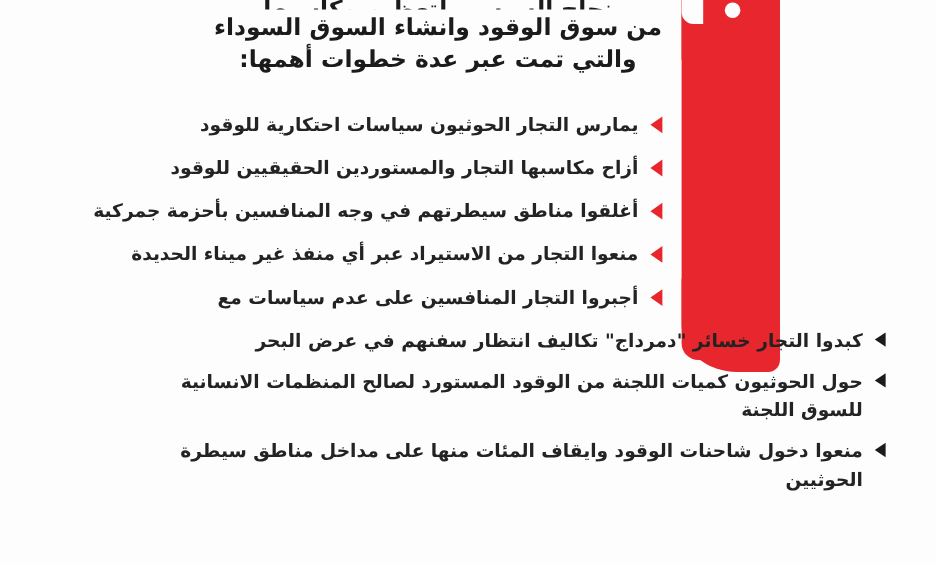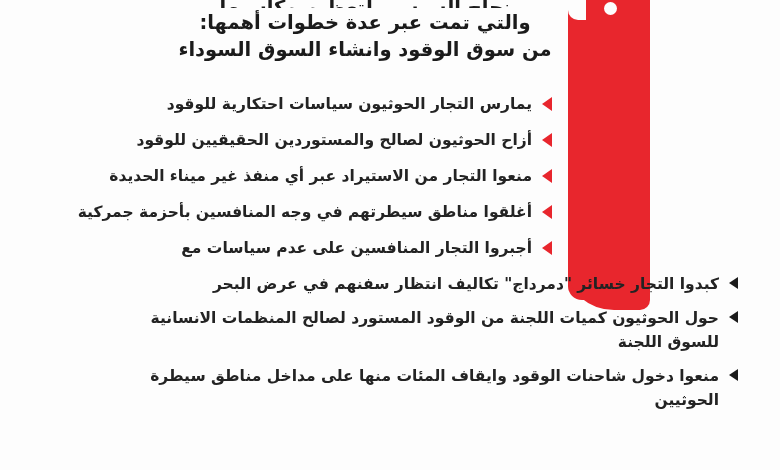--- a/index.html
+++ b/index.html
@@ -163,46 +163,46 @@
 <div id="page">
 
   <div class="red-shape red-stem"></div>
   <div class="red-shape red-top"></div>
   <div class="red-shape red-hook"></div>
   <div class="red-shape red-notch"></div>
   <div class="red-shape red-dot"></div>
 
   <div class="heading">
     <span class="line line-1">نجاح السيسي لتعظيم مكاسبها</span>
+    <span class="line line-2">من سوق الوقود وانشاء السوق السوداء</span>
     <span class="line line-3">والتي تمت عبر عدة خطوات أهمها:</span>
-    <span class="line line-2">من سوق الوقود وانشاء السوق السوداء</span>
   </div>
 
   <div class="bullets">
 
     <div class="group-inner">
 
       <div class="bullet-row">
         <span class="bullet-arrow"></span>
         <span class="bullet-text">يمارس التجار الحوثيون سياسات احتكارية للوقود</span>
       </div>
 
       <div class="bullet-row">
         <span class="bullet-arrow"></span>
-        <span class="bullet-text">أزاح الحوثيون لصالح والمستوردين الحقيقيين للوقود</span>
+        <span class="bullet-text">أزاح مكاسبها التجار والمستوردين الحقيقيين للوقود</span>
+      </div>
+
+      <div class="bullet-row">
+        <span class="bullet-arrow"></span>
+        <span class="bullet-text">أغلقوا مناطق سيطرتهم في وجه المنافسين بأحزمة جمركية</span>
       </div>
 
       <div class="bullet-row">
         <span class="bullet-arrow"></span>
         <span class="bullet-text">منعوا التجار من الاستيراد عبر أي منفذ غير ميناء الحديدة</span>
-      </div>
-
-      <div class="bullet-row">
-        <span class="bullet-arrow"></span>
-        <span class="bullet-text">أغلقوا مناطق سيطرتهم في وجه المنافسين بأحزمة جمركية</span>
       </div>
 
       <div class="bullet-row">
         <span class="bullet-arrow"></span>
         <span class="bullet-text">
           <span>أجبروا التجار المنافسين على عدم سياسات مع</span>
         </span>
       </div>
 
     </div>

